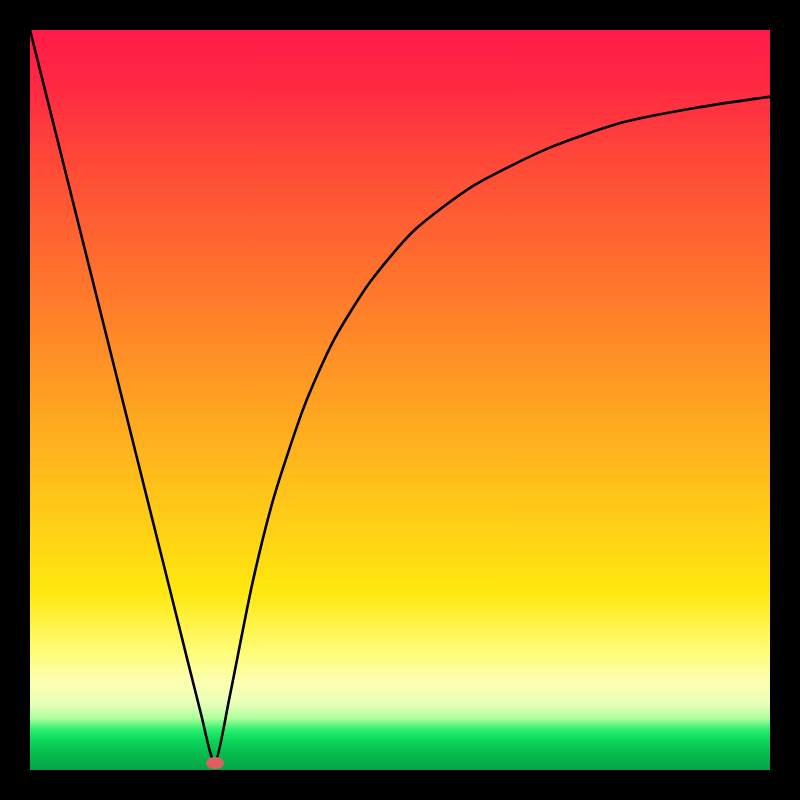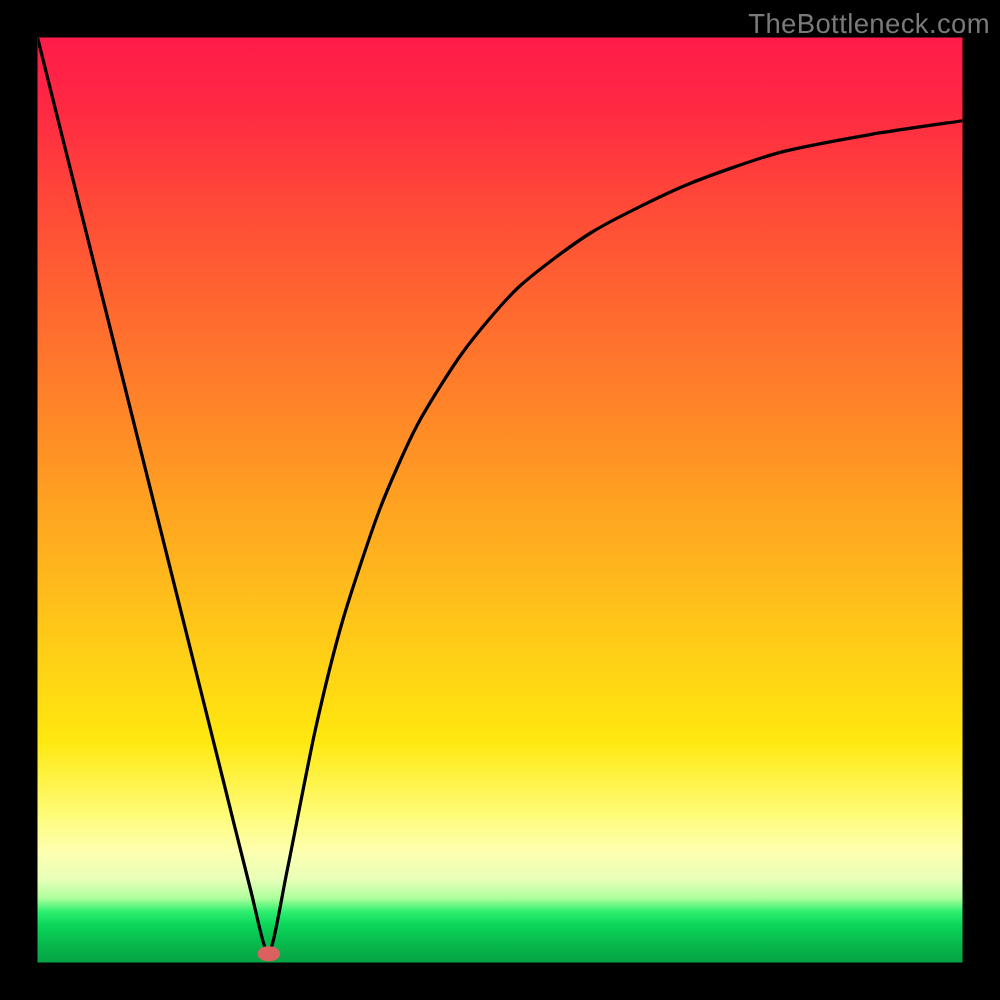--- a/index.html
+++ b/index.html
@@ -69,20 +69,19 @@
     border-radius: 8px / 6px;
     background: rgba(219, 96, 96, 0.95);
     transform: translate(-50%, -50%);
     z-index: 4;
   }
 </style>
 </head>
 <body>
 
 <div class="outer">
-  <div class="watermark">TheBottleneck.com</div>
   <div class="plot-area">
     <svg class="curve" viewBox="0 0 740 740" preserveAspectRatio="none">
       <path id="curve-path" fill="none" stroke="#000000" stroke-width="2.6" stroke-linejoin="round" stroke-linecap="round" d="M 0.00 0.00 C 4.32 17.27, 28.37 113.47, 37.00 148.00 C 45.63 182.53, 65.37 261.47, 74.00 296.00 C 82.63 330.53, 102.37 409.47, 111.00 444.00 C 119.63 478.53, 141.09 564.37, 148.00 592.00 C 154.91 619.63, 165.88 664.40, 170.20 680.80 C 174.52 697.20, 181.55 734.33, 185.00 732.60 C 188.45 730.87, 195.48 686.72, 199.80 666.00 C 204.12 645.28, 216.82 578.31, 222.00 555.00 C 227.18 531.69, 238.16 486.92, 244.20 466.20 C 250.24 445.48, 266.89 395.53, 273.80 377.40 C 280.71 359.27, 295.63 325.48, 303.40 310.80 C 311.17 296.12, 330.90 264.55, 340.40 251.60 C 349.90 238.65, 372.71 211.02, 384.80 199.80 C 396.89 188.58, 428.46 164.90, 444.00 155.40 C 459.54 145.90, 500.73 125.74, 518.00 118.40 C 535.27 111.06, 574.73 97.25, 592.00 92.50 C 609.27 87.75, 648.73 80.72, 666.00 77.70 C 683.27 74.68, 731.37 67.90, 740.00 66.60"></path>
     </svg>
     <div id="min-marker" class="marker" style="left: 185px; top: 732.6px; background: rgb(219, 96, 96);"></div>
   </div>
 </div>
 
 </body></html>

